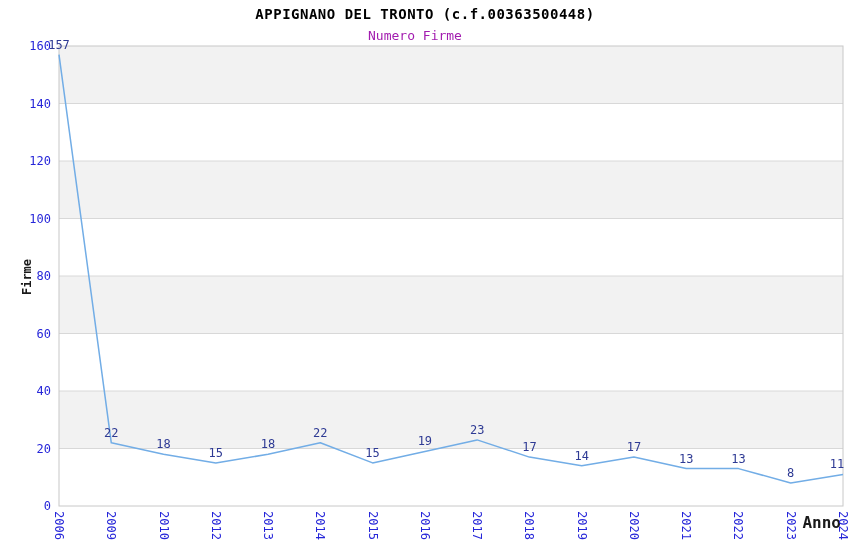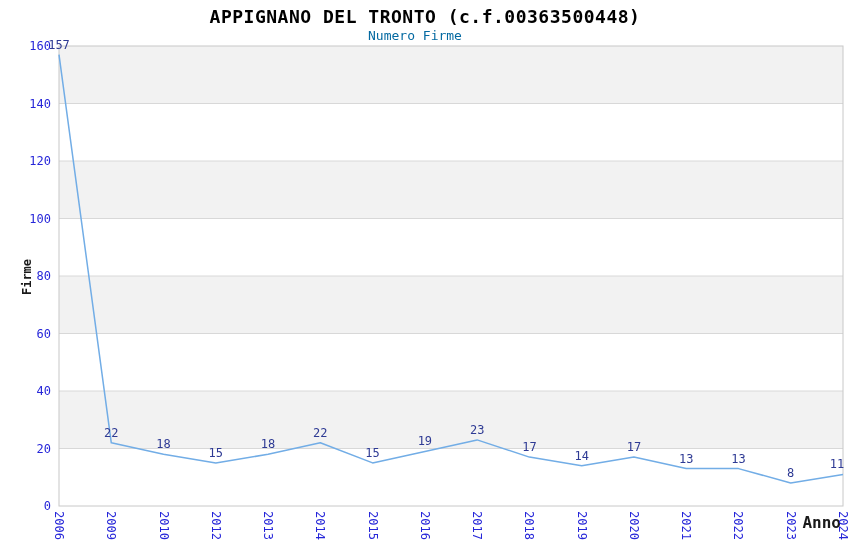--- a/index.html
+++ b/index.html
@@ -5,26 +5,26 @@
   html,body{margin:0;padding:0;background:#ffffff;}
   #chart-root{
     position:relative;
     width:850px;height:550px;
     background:#ffffff;
     font-family:"DejaVu Sans Mono", monospace;
     overflow:hidden;
   }
   .chart-title{
     position:absolute;top:6px;left:0;width:850px;
-    text-align:center;font-size:18px;font-weight:bold;color:#000000;
+    text-align:center;font-size:14px;font-weight:bold;color:#000000;
     letter-spacing:0.5px;white-space:pre;
   }
   .chart-subtitle{
     position:absolute;top:28px;left:0;width:830px;
-    text-align:center;font-size:13px;color:#0369a1;white-space:pre;
+    text-align:center;font-size:13px;color:#a21caf;white-space:pre;
   }
   .y-axis-title{
     position:absolute;left:27px;top:277px;width:auto;
     transform:translate(-50%,-50%) rotate(-90deg);
     font-size:12px;font-weight:bold;color:#1a1a1a;white-space:nowrap;
   }
   .x-axis-title{
     position:absolute;top:513px;right:9px;
     font-size:16px;font-weight:bold;color:#1a1a1a;white-space:nowrap;
   }

